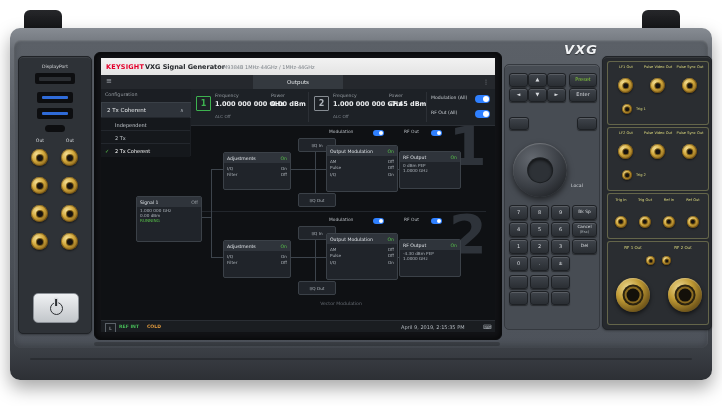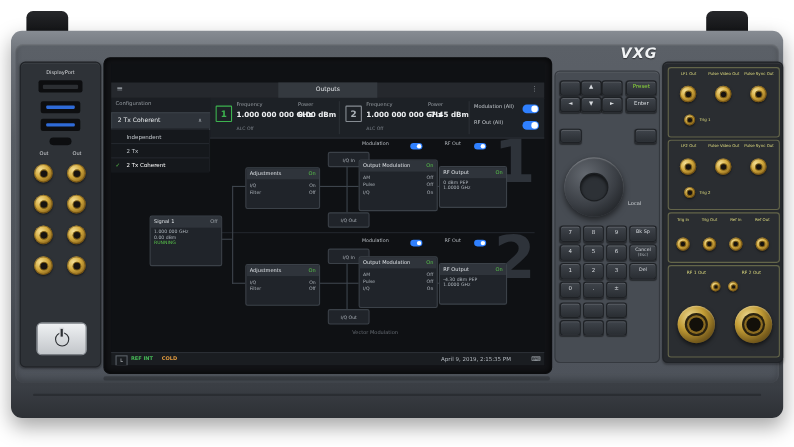--- a/index.html
+++ b/index.html
@@ -129,20 +129,25 @@
     <div class="a sma" style="left:12px;top:176px;width:17px;height:17px"></div>
     <div class="a sma" style="left:42px;top:176px;width:17px;height:17px"></div>
     <div class="a pwr" style="left:14px;top:236px;width:44px;height:28px">
       <div class="pwr-icon"></div>
     </div>
   </div>
 
   <div class="a bezel" style="left:94px;top:52px;width:406px;height:286px">
     <div class="a screen" style="left:6px;top:5px;width:394px;height:274px">
 
+      <div class="a tbar" style="left:0;top:0;width:394px;height:17px">
+        <span class="a brand" style="left:5px;top:5px">KEYSIGHT</span>
+        <span class="a ttl" style="left:44px;top:5px">VXG Signal Generator</span>
+        <span class="a mdl" style="left:122px;top:6px">M9384B    1MHz-44GHz / 1MHz-44GHz</span>
+      </div>
 
       <div class="a topbar" style="left:0;top:17px;width:394px;height:14px">
         <span class="a icn" style="left:5px;top:2px;font-size:7px">≡</span>
         <div class="a tab" style="left:152px;top:0;width:90px;height:14px">Outputs</div>
         <span class="a icn" style="left:382px;top:3px;font-size:6px">⋮</span>
       </div>
 
       <div class="a" style="left:0;top:31px;width:90px;height:67px;background:#1b1e23">
         <span class="a cfg-h" style="left:4px;top:3px">Configuration</span>
         <div class="a cfg-sel" style="left:0;top:13px;width:89px;height:14px">

